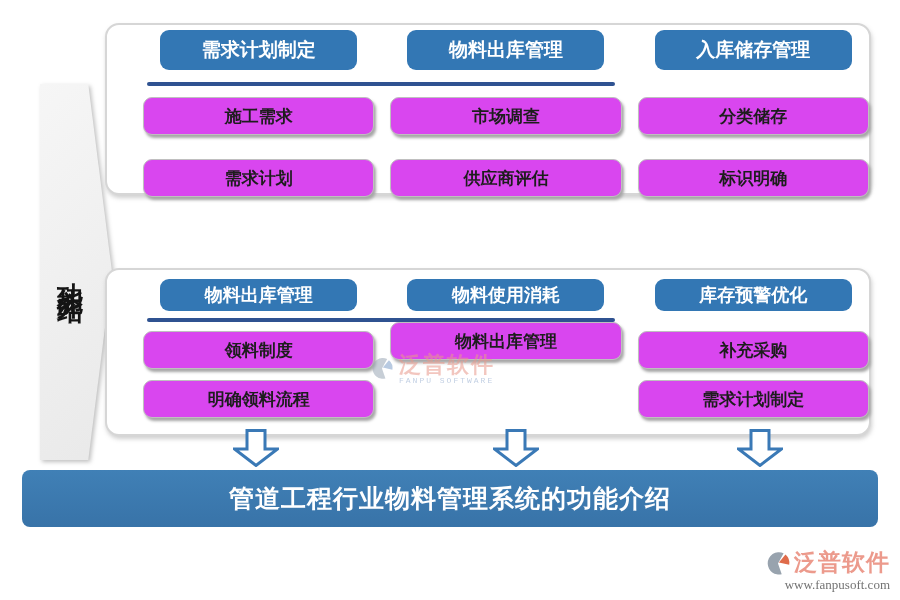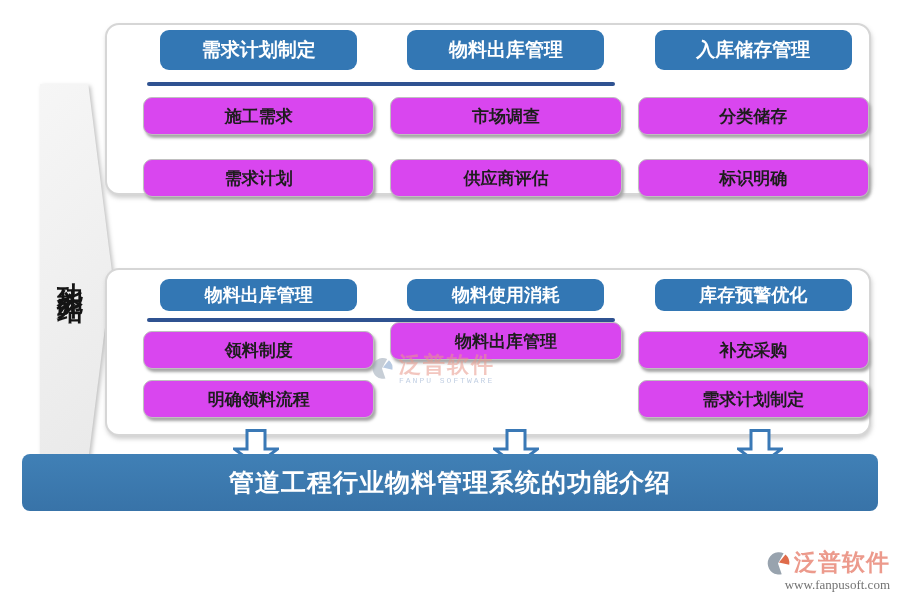--- a/index.html
+++ b/index.html
@@ -74,21 +74,21 @@
   }
   .watermark .wm-name{font-size:22px;font-weight:bold;color:#e9998c;letter-spacing:2px;line-height:22px;}
   .watermark .wm-sub{font-size:8px;color:#8fa8cc;letter-spacing:2px;font-family:Liberation Mono, monospace;}
 
   
   .down-arrow{position:absolute;top:429px;width:46px;height:38px;}
   .arrow-1{left:233px;} .arrow-2{left:493px;} .arrow-3{left:737px;}
 
   
   .banner{
-    position:absolute;left:22px;top:454px;width:856px;height:57px;
+    position:absolute;left:22px;top:470px;width:856px;height:57px;
     background:linear-gradient(#4080b6,#3873a8);border-radius:8px;
     color:#ffffff;font-size:25px;font-weight:bold;text-align:center;
     line-height:57px;letter-spacing:1px;
   }
 
   
   .logo{position:absolute;left:750px;top:548px;width:140px;}
   .logo-row{display:flex;align-items:center;justify-content:flex-end;gap:2px;}
   .logo-name{font-size:23px;font-weight:bold;color:#ec9a8c;letter-spacing:1px;line-height:26px;}
   .logo-url{font-size:13px;color:#737373;text-align:right;margin-top:-1px;}

